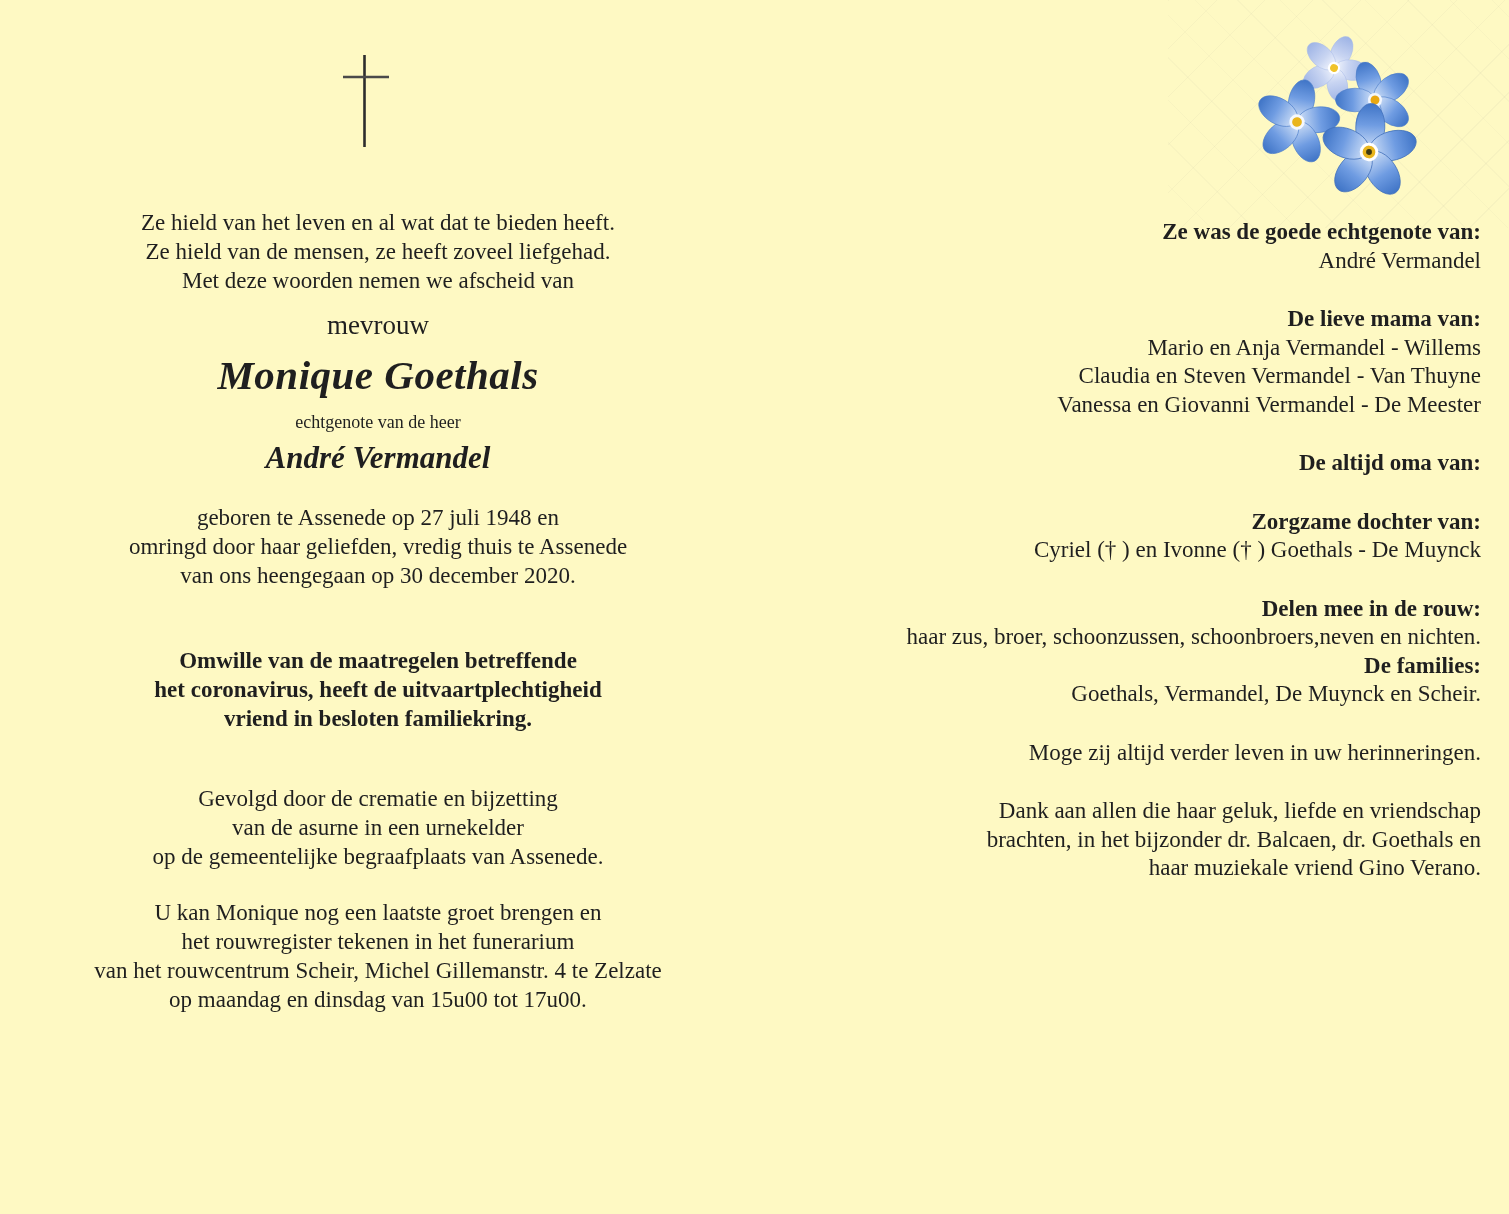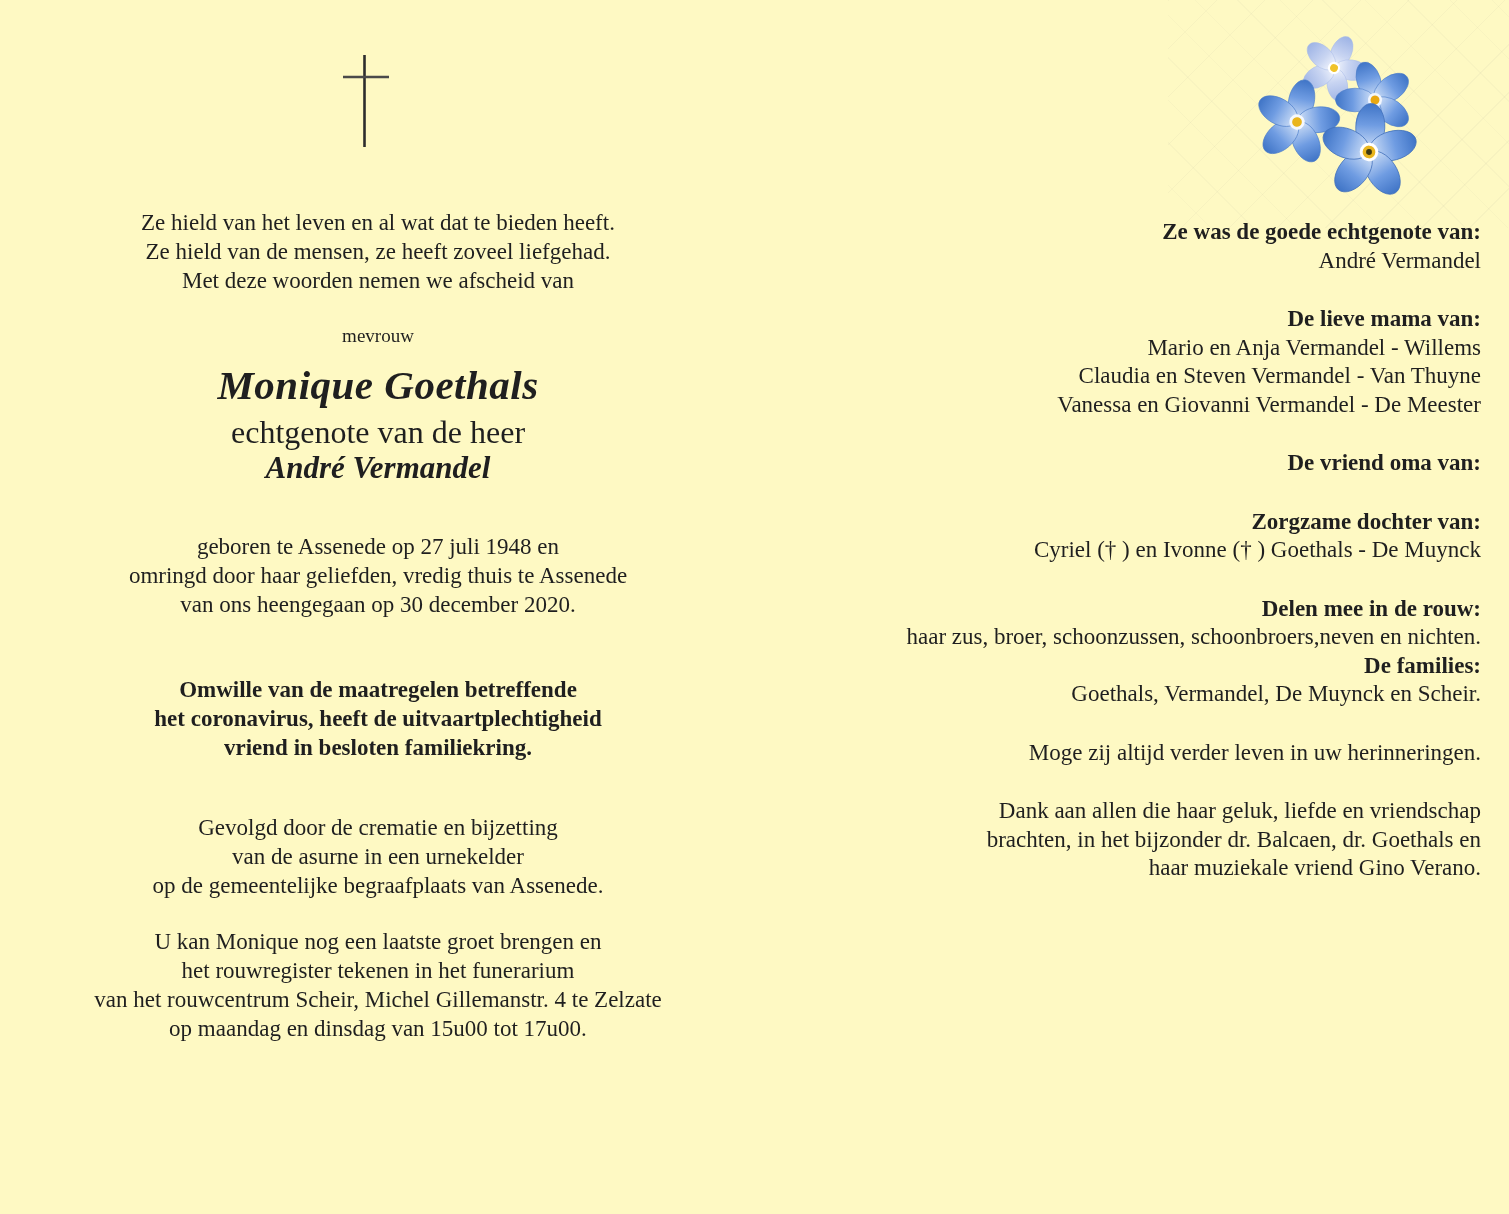--- a/index.html
+++ b/index.html
@@ -41,38 +41,38 @@
   
   .left-col {
     position: absolute;
     left: 63px;
     top: 208px;
     width: 630px;
     text-align: center;
     font-size: 23px;
     line-height: 29px;
   }
-  .honorific { margin-top: 26px; font-size: 19px; }
+  .honorific { margin-top: 16px; font-size: 27px; }
   .deceased-name {
     margin-top: 4px;
     font-size: 41px;
     line-height: 62px;
     font-weight: bold;
     font-style: italic;
     letter-spacing: 0.5px;
   }
-  .relation-line { margin-top: 2px; font-size: 32px; }
+  .relation-line { margin-top: 2px; font-size: 18px; }
   .spouse-big {
     margin-top: 3px;
     font-size: 31px;
     line-height: 36px;
     font-weight: bold;
     font-style: italic;
   }
-  .life-dates   { margin-top: 46px; }
+  .life-dates   { margin-top: 27px; }
   .covid-notice { margin-top: 56px; font-weight: bold; }
   .cremation    { margin-top: 51px; }
   .farewell     { margin-top: 27px; }
 
   
   .right-col {
     position: absolute;
     left: 813px;
     top: 218px;
     width: 668px;
@@ -175,21 +175,21 @@
     </div>
 
     <div class="sec">
       <div class="sec-title">De lieve mama van:</div>
       <div class="pre">Mario en Anja Vermandel - Willems
 Claudia en Steven Vermandel - Van Thuyne
 Vanessa en Giovanni Vermandel - De Meester</div>
     </div>
 
     <div class="sec">
-      <div class="sec-title">De vriend oma van:</div>
+      <div class="sec-title">De altijd oma van:</div>
     </div>
 
     <div class="sec">
       <div class="sec-title">Zorgzame dochter van:</div>
       <div class="pre">Cyriel († ) en Ivonne († ) Goethals - De Muynck</div>
     </div>
 
     <div class="sec">
       <div class="sec-title">Delen mee in de rouw:</div>
       <div class="pre">haar zus, broer, schoonzussen, schoonbroers,neven en nichten.</div>

